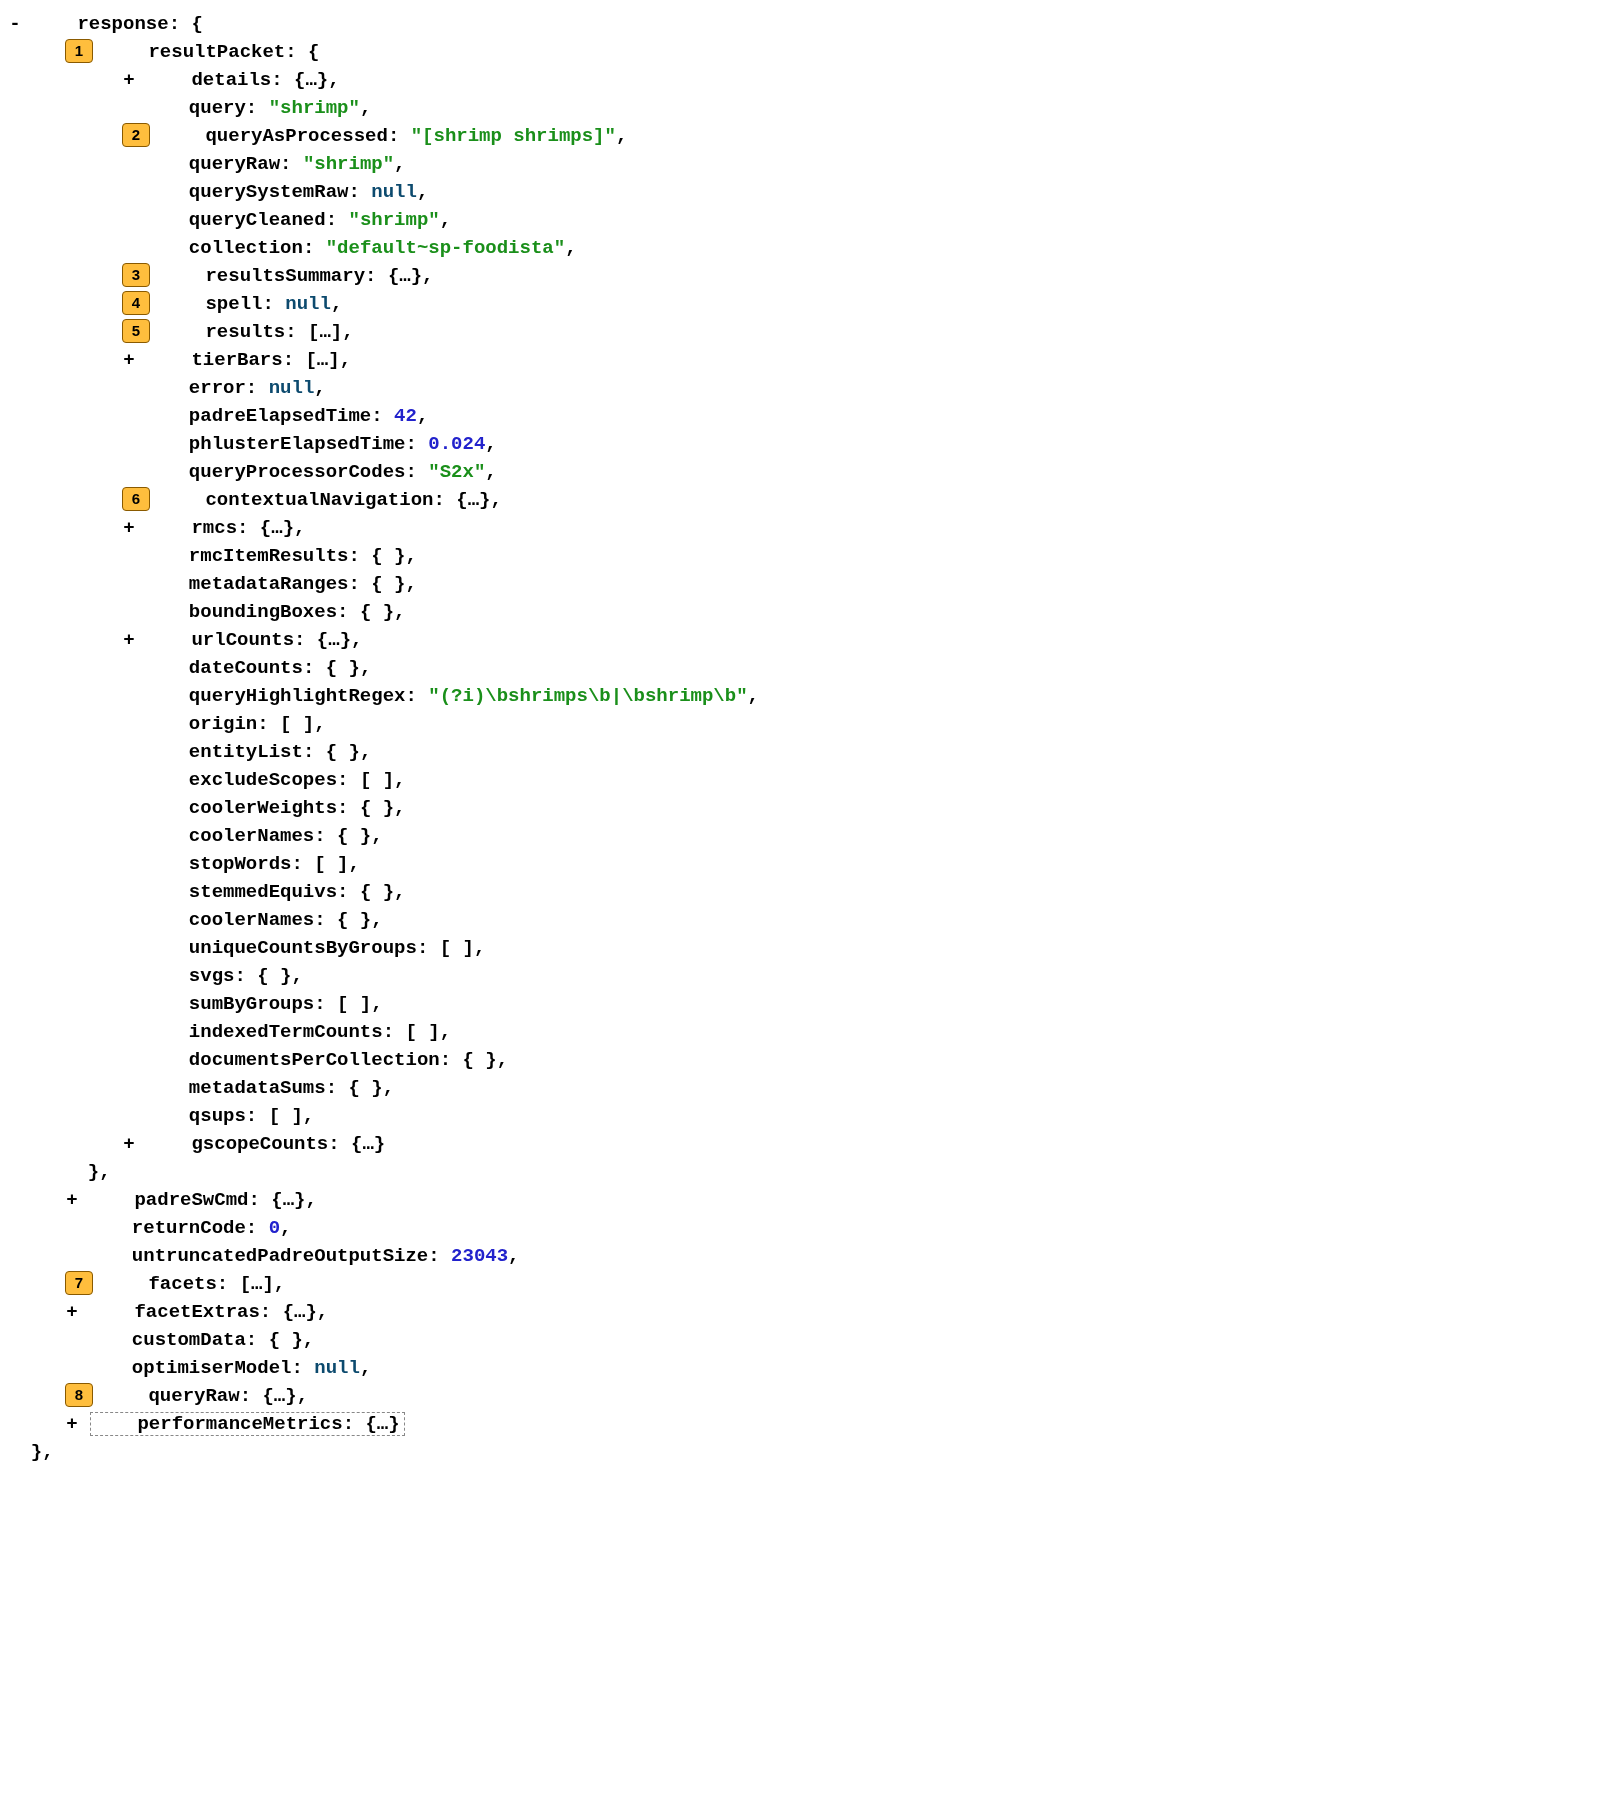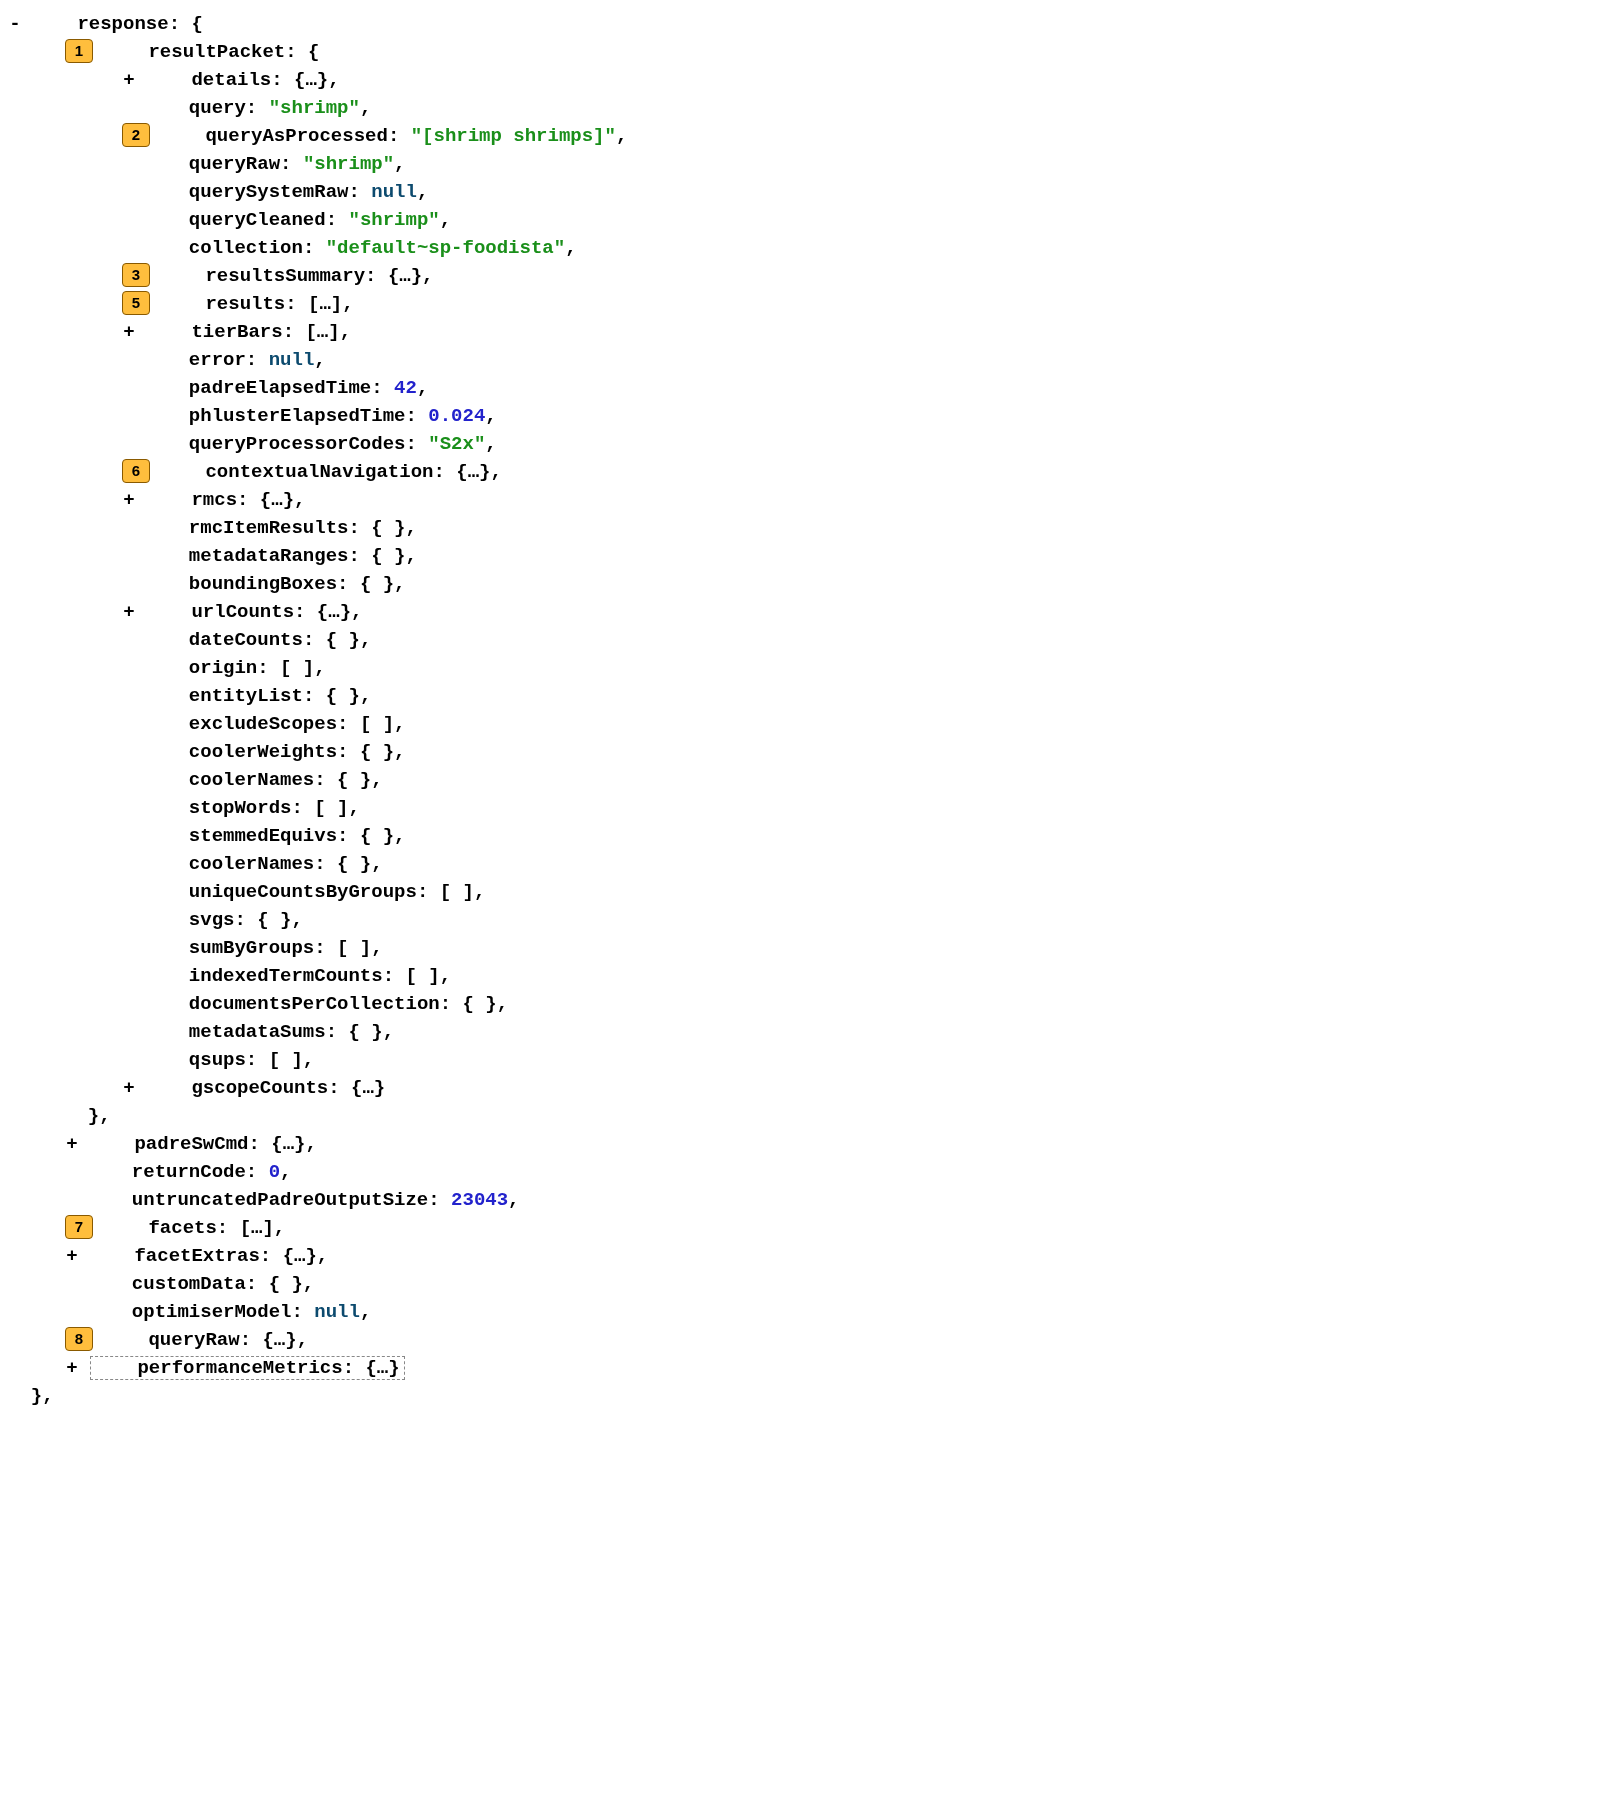--- a/index.html
+++ b/index.html
@@ -43,33 +43,35 @@
     <div class="row"><span></span><span class="toggle">-</span> <span class="k">response</span><span class="p">: {</span></div>
     <div class="row"><span>     </span><span class="badge">1</span> <span class="k">resultPacket</span><span class="p">: {</span></div>
     <div class="row"><span>          </span><span class="toggle">+</span> <span class="k">details</span><span class="p">: {…},</span></div>
     <div class="row"><span>          </span><span>  </span><span class="k">query</span><span class="p">: </span><span class="s">"shrimp"</span><span class="p">,</span></div>
     <div class="row"><span>          </span><span class="badge">2</span> <span class="k">queryAsProcessed</span><span class="p">: </span><span class="s">"[shrimp shrimps]"</span><span class="p">,</span></div>
     <div class="row"><span>          </span><span>  </span><span class="k">queryRaw</span><span class="p">: </span><span class="s">"shrimp"</span><span class="p">,</span></div>
     <div class="row"><span>          </span><span>  </span><span class="k">querySystemRaw</span><span class="p">: </span><span class="nul">null</span><span class="p">,</span></div>
     <div class="row"><span>          </span><span>  </span><span class="k">queryCleaned</span><span class="p">: </span><span class="s">"shrimp"</span><span class="p">,</span></div>
     <div class="row"><span>          </span><span>  </span><span class="k">collection</span><span class="p">: </span><span class="s">"default~sp-foodista"</span><span class="p">,</span></div>
     <div class="row"><span>          </span><span class="badge">3</span> <span class="k">resultsSummary</span><span class="p">: {…},</span></div>
+    <div class="row"><span>          </span><span class="badge">4</span> <span class="k">spell</span><span class="p">: </span><span class="nul">null</span><span class="p">,</span></div>
     <div class="row"><span>          </span><span class="badge">5</span> <span class="k">results</span><span class="p">: […],</span></div>
     <div class="row"><span>          </span><span class="toggle">+</span> <span class="k">tierBars</span><span class="p">: […],</span></div>
     <div class="row"><span>          </span><span>  </span><span class="k">error</span><span class="p">: </span><span class="nul">null</span><span class="p">,</span></div>
     <div class="row"><span>          </span><span>  </span><span class="k">padreElapsedTime</span><span class="p">: </span><span class="n">42</span><span class="p">,</span></div>
     <div class="row"><span>          </span><span>  </span><span class="k">phlusterElapsedTime</span><span class="p">: </span><span class="n">0.024</span><span class="p">,</span></div>
     <div class="row"><span>          </span><span>  </span><span class="k">queryProcessorCodes</span><span class="p">: </span><span class="s">"S2x"</span><span class="p">,</span></div>
     <div class="row"><span>          </span><span class="badge">6</span> <span class="k">contextualNavigation</span><span class="p">: {…},</span></div>
     <div class="row"><span>          </span><span class="toggle">+</span> <span class="k">rmcs</span><span class="p">: {…},</span></div>
     <div class="row"><span>          </span><span>  </span><span class="k">rmcItemResults</span><span class="p">: { },</span></div>
     <div class="row"><span>          </span><span>  </span><span class="k">metadataRanges</span><span class="p">: { },</span></div>
     <div class="row"><span>          </span><span>  </span><span class="k">boundingBoxes</span><span class="p">: { },</span></div>
     <div class="row"><span>          </span><span class="toggle">+</span> <span class="k">urlCounts</span><span class="p">: {…},</span></div>
     <div class="row"><span>          </span><span>  </span><span class="k">dateCounts</span><span class="p">: { },</span></div>
+    <div class="row"><span>          </span><span>  </span><span class="k">queryHighlightRegex</span><span class="p">: </span><span class="s">"(?i)\bshrimps\b|\bshrimp\b"</span><span class="p">,</span></div>
     <div class="row"><span>          </span><span>  </span><span class="k">origin</span><span class="p">: [ ],</span></div>
     <div class="row"><span>          </span><span>  </span><span class="k">entityList</span><span class="p">: { },</span></div>
     <div class="row"><span>          </span><span>  </span><span class="k">excludeScopes</span><span class="p">: [ ],</span></div>
     <div class="row"><span>          </span><span>  </span><span class="k">coolerWeights</span><span class="p">: { },</span></div>
     <div class="row"><span>          </span><span>  </span><span class="k">coolerNames</span><span class="p">: { },</span></div>
     <div class="row"><span>          </span><span>  </span><span class="k">stopWords</span><span class="p">: [ ],</span></div>
     <div class="row"><span>          </span><span>  </span><span class="k">stemmedEquivs</span><span class="p">: { },</span></div>
     <div class="row"><span>          </span><span>  </span><span class="k">coolerNames</span><span class="p">: { },</span></div>
     <div class="row"><span>          </span><span>  </span><span class="k">uniqueCountsByGroups</span><span class="p">: [ ],</span></div>
     <div class="row"><span>          </span><span>  </span><span class="k">svgs</span><span class="p">: { },</span></div>

